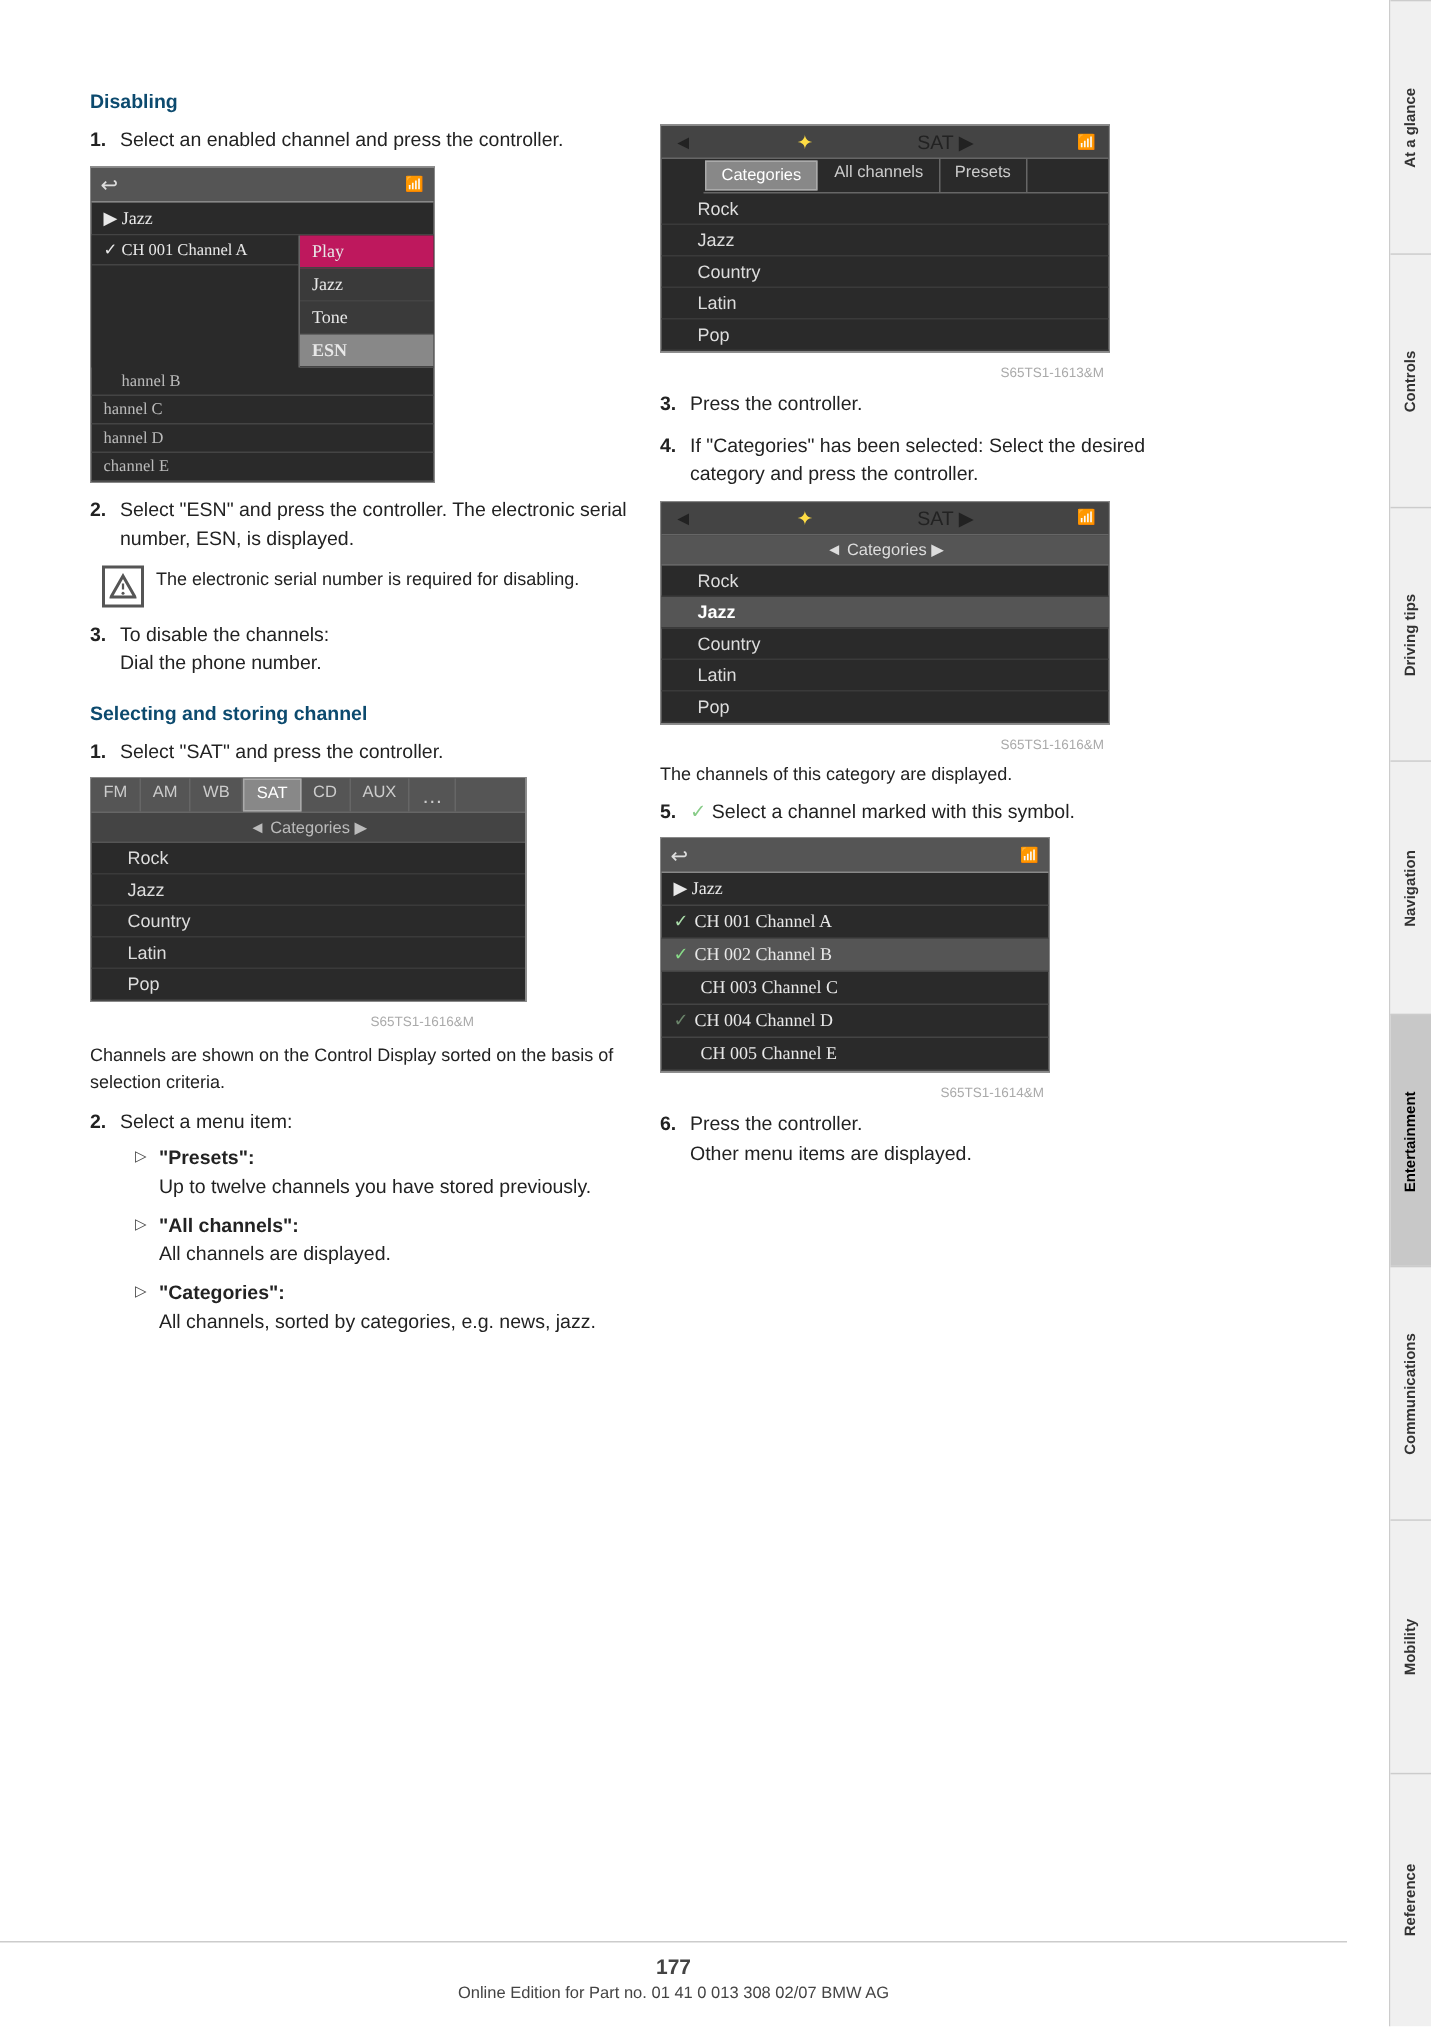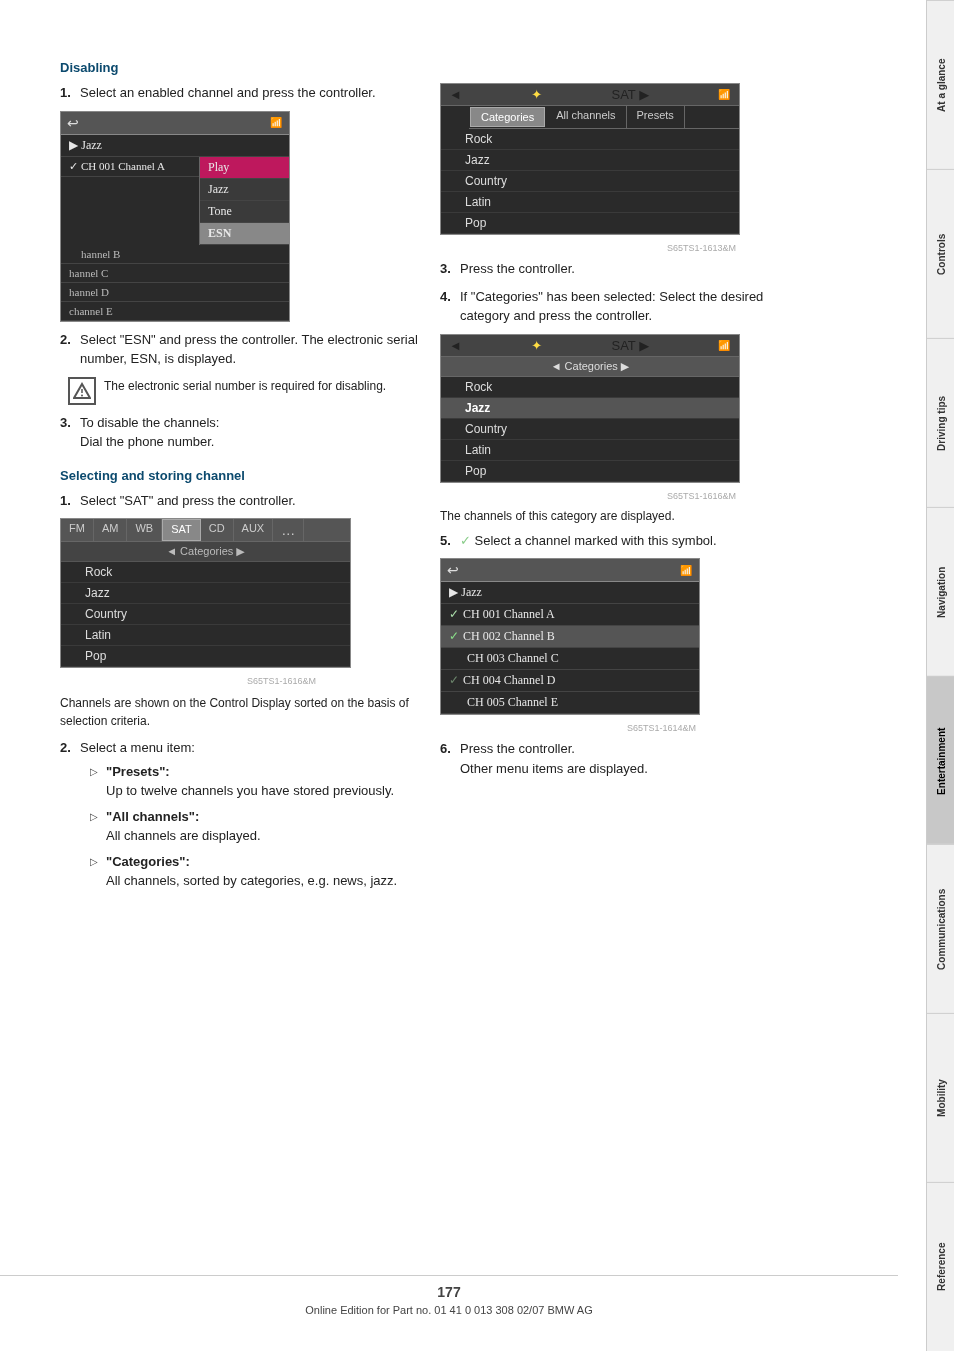--- a/index.html
+++ b/index.html
@@ -247,21 +247,21 @@
       max-width: 360px;
     }
     .col-right {
       flex: 1;
       max-width: 360px;
     }
 
     
     .page-footer {
       position: absolute;
-      bottom: 35px;
+      bottom: 16px;
       left: 0;
       right: 28px;
       text-align: center;
       font-size: 11px;
       color: #444;
       border-top: 1px solid #ccc;
       padding-top: 8px;
     }
     .page-number {
       font-size: 14px;

